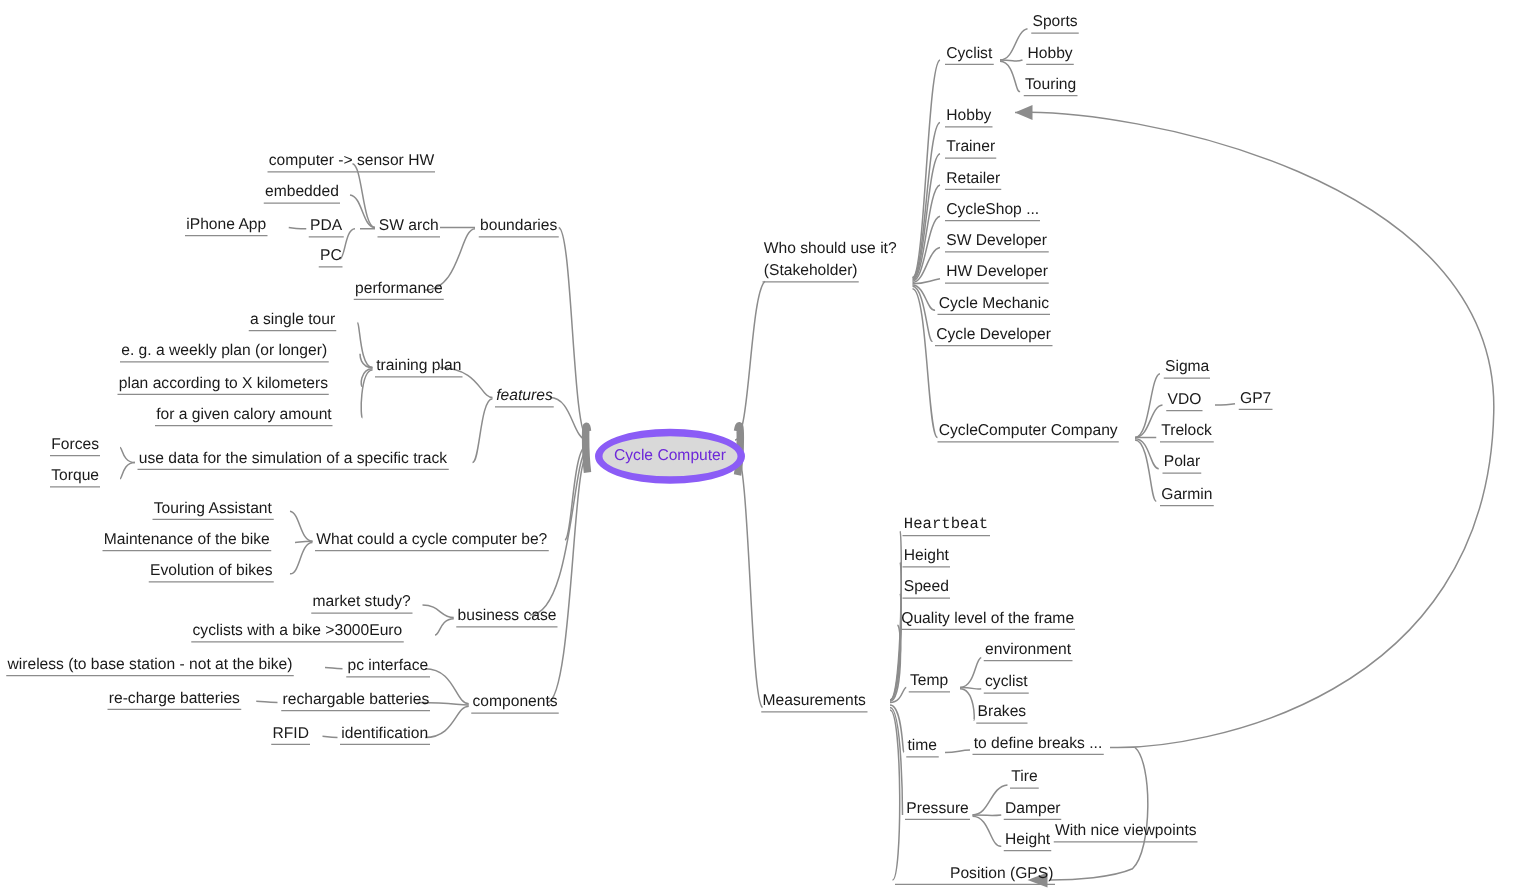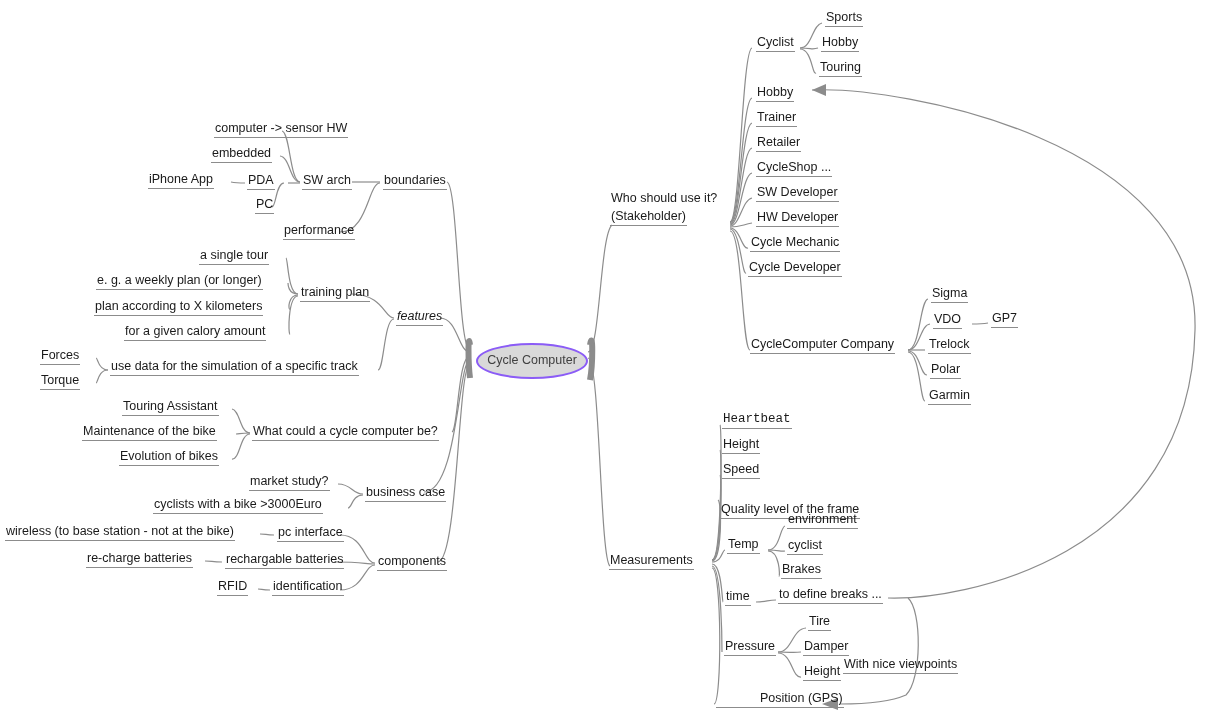--- a/index.html
+++ b/index.html
@@ -30,24 +30,24 @@
     line-height: 14px;
     padding: 0 1px 2px 1px;
     border-bottom: 1px solid #8c8c8c;
   }
   .node.nounder {
     border-bottom: none;
   }
   .root {
     position: absolute;
     background: #d9d9d9;
-    border: 2px solid #8b5cf6;
+    border: 6px solid #8b5cf6;
     border-radius: 50%;
     font-size: 12.5px;
-    color: #404040;
+    color: #6d28d9;
     text-align: center;
     line-height: 30px;
     width: 108px;
     height: 32px;
     white-space: nowrap;
   }
 </style>
 </head>
 <body>
 
@@ -173,21 +173,21 @@
   <div class="node" style="left:933px; top:312px;">VDO</div>
   <div class="node" style="left:991px; top:311px;">GP7</div>
   <div class="node" style="left:928px; top:337px;">Trelock</div>
   <div class="node" style="left:930px; top:362px;">Polar</div>
   <div class="node" style="left:928px; top:388px;">Garmin</div>
 
   <div class="node" style="left:609px; top:553px;">Measurements</div>
   <div class="node" style="left:722px; top:412px;font-family:Liberation Mono, monospace;">Heartbeat</div>
   <div class="node" style="left:722px; top:437px;">Height</div>
   <div class="node" style="left:722px; top:462px;">Speed</div>
-  <div class="node" style="left:720px; top:502px;">Quality level of the frame</div>
+  <div class="node" style="left:720px; top:487px;">Quality level of the frame</div>
   <div class="node" style="left:727px; top:537px;">Temp</div>
   <div class="node" style="left:787px; top:512px;">environment</div>
   <div class="node" style="left:787px; top:538px;">cyclist</div>
   <div class="node" style="left:781px; top:562px;">Brakes</div>
   <div class="node" style="left:725px; top:589px;">time</div>
   <div class="node" style="left:778px; top:587px;">to define breaks ...</div>
   <div class="node" style="left:724px; top:639px;">Pressure</div>
   <div class="node" style="left:808px; top:614px;">Tire</div>
   <div class="node" style="left:803px; top:639px;">Damper</div>
   <div class="node" style="left:803px; top:664px;">Height</div>

